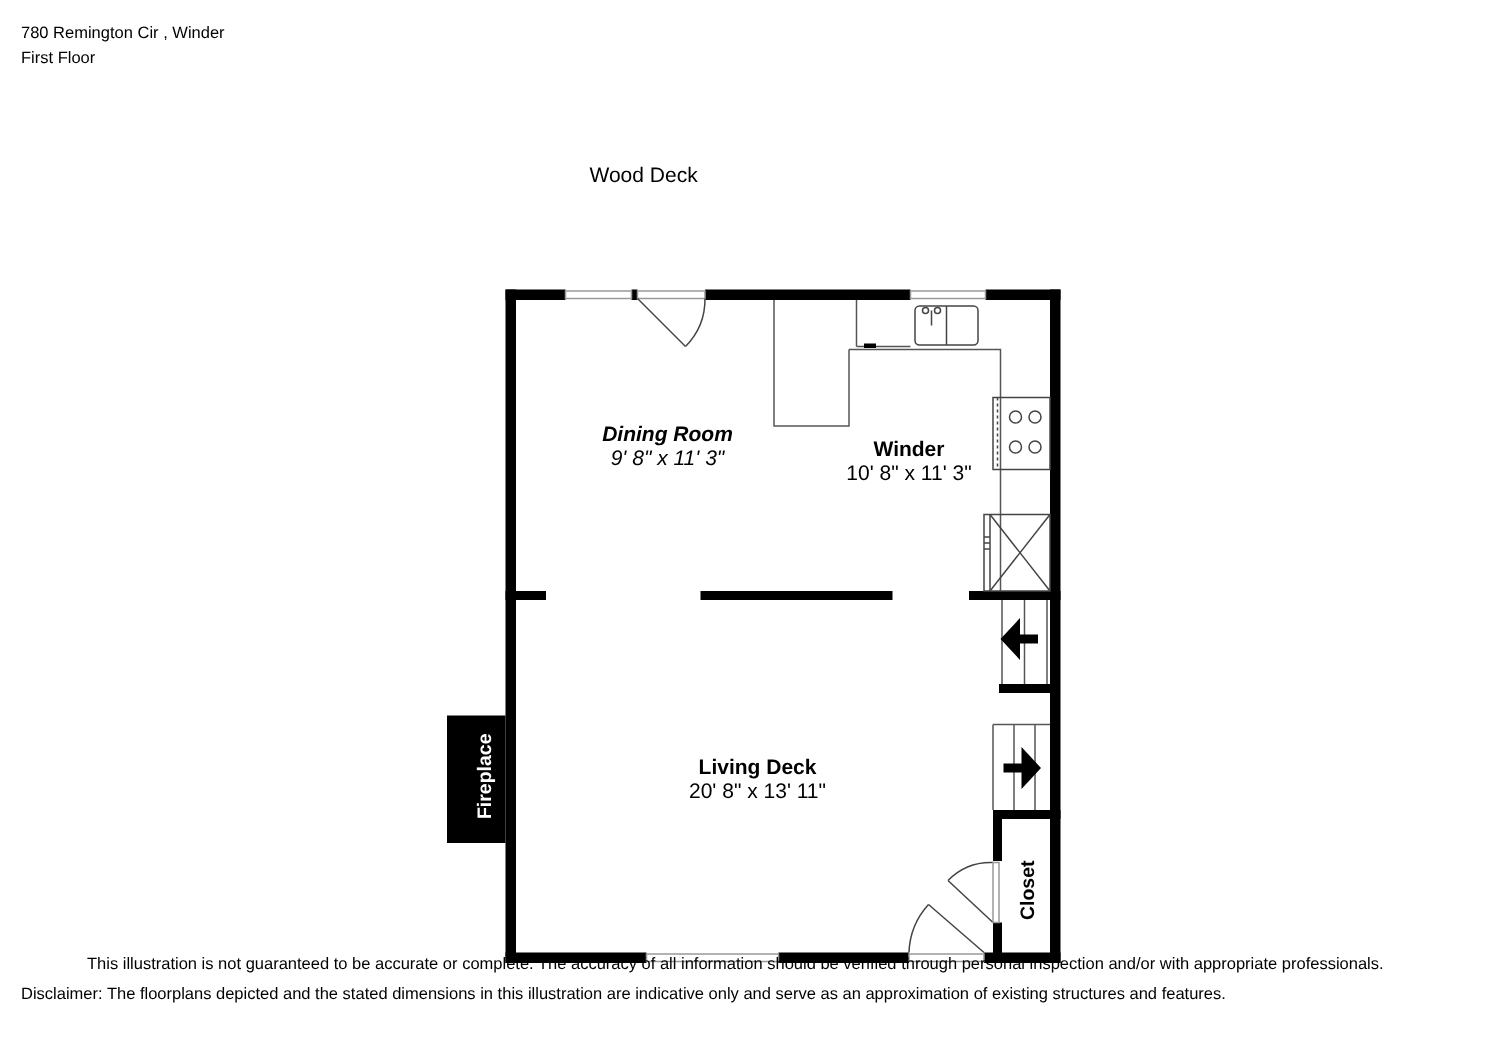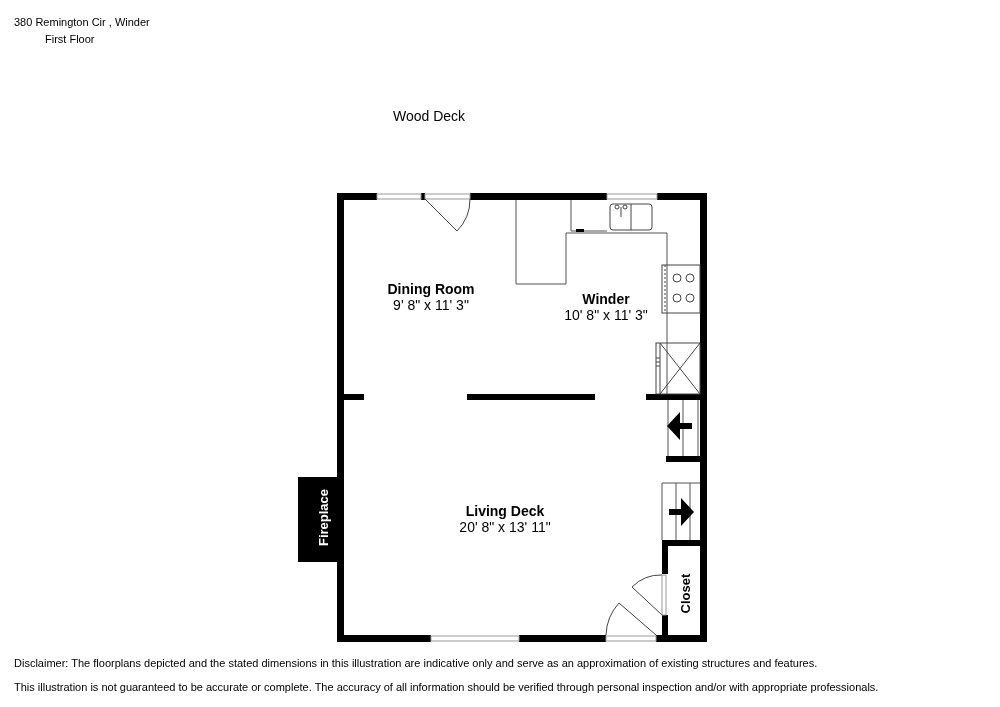--- a/index.html
+++ b/index.html
@@ -1,36 +1,36 @@
 <!DOCTYPE html>
 <html><head>
   <meta charset="utf-8">
   <style>
     html, body { margin: 0; padding: 0; background: #ffffff; }
     body { width: 1000px; height: 707px; position: relative; overflow: hidden;
            font-family: "Liberation Sans", sans-serif; color: #000; }
     .hdr { position: absolute; left: 14px; font-size: 11px; line-height: 13px; }
     .hdr.addr { top: 16px; }
-    .hdr.floor { top: 33px; margin-left: 31px; }
+    .hdr.floor { top: 33px; }
     .outside-label { position: absolute; left: 393px; top: 108px; font-size: 14px; font-weight: normal; }
     .plan { position: absolute; left: 0; top: 0; }
     .room-label { position: absolute; text-align: center; transform: translateX(-50%); white-space: nowrap; }
     .room-label .name { font-weight: bold; font-size: 14px; line-height: 16px; }
     .room-label .dims { font-size: 14px; line-height: 16px; }
     .vlabel { position: absolute; font-weight: bold; font-size: 13px; transform-origin: center; white-space: nowrap; }
     .fire-label { color: #fff; left: 293px; top: 510px; width: 60px; text-align: center; transform: rotate(-90deg); }
     .closet-label { color: #000; left: 655px; top: 586px; width: 60px; text-align: center; transform: rotate(-90deg); }
     .disclaimer { position: absolute; left: 14px; font-size: 11px; line-height: 13px; text-align: right; }
     .disclaimer.l1 { top: 657px; }
-    .disclaimer.l2 { top: 681px; }
+    .disclaimer.l2 { top: 637px; margin-left: 44px; }
   </style>
 </head>
 <body>
 
-<div class="hdr addr">380 Remington Cir , Winder</div>
+<div class="hdr addr">780 Remington Cir , Winder</div>
 <div class="hdr floor">First Floor</div>
 
 <div class="outside-label">Wood Deck</div>
 
 <svg class="plan" width="1000" height="707" viewBox="0 0 1000 707" xmlns="http://www.w3.org/2000/svg">
 
   <g fill="#000">
 
     <rect x="337" y="193" width="40" height="7"></rect>
     <rect x="421" y="193" width="4" height="7"></rect>
@@ -140,21 +140,21 @@
   </g>
 
   <g fill="none" stroke="#444" stroke-width="1">
     <line x1="656" y1="635" x2="619" y2="603"></line>
     <path d="M619 603 A 50 50 0 0 0 606 635"></path>
   </g>
 
   <rect x="298" y="477" width="39" height="85" fill="#000"></rect>
 </svg>
 
-<div class="room-label" style="left:431px; top:281px;">
+<div class="room-label" style="left:445px; top:281px;font-style:italic;">
   <div class="name">Dining Room</div>
   <div class="dims">9' 8" x 11' 3"</div>
 </div>
 
 <div class="room-label" style="left:606px; top:291px;">
   <div class="name">Winder</div>
   <div class="dims">10' 8" x 11' 3"</div>
 </div>
 
 <div class="room-label" style="left:505px; top:503px;">

